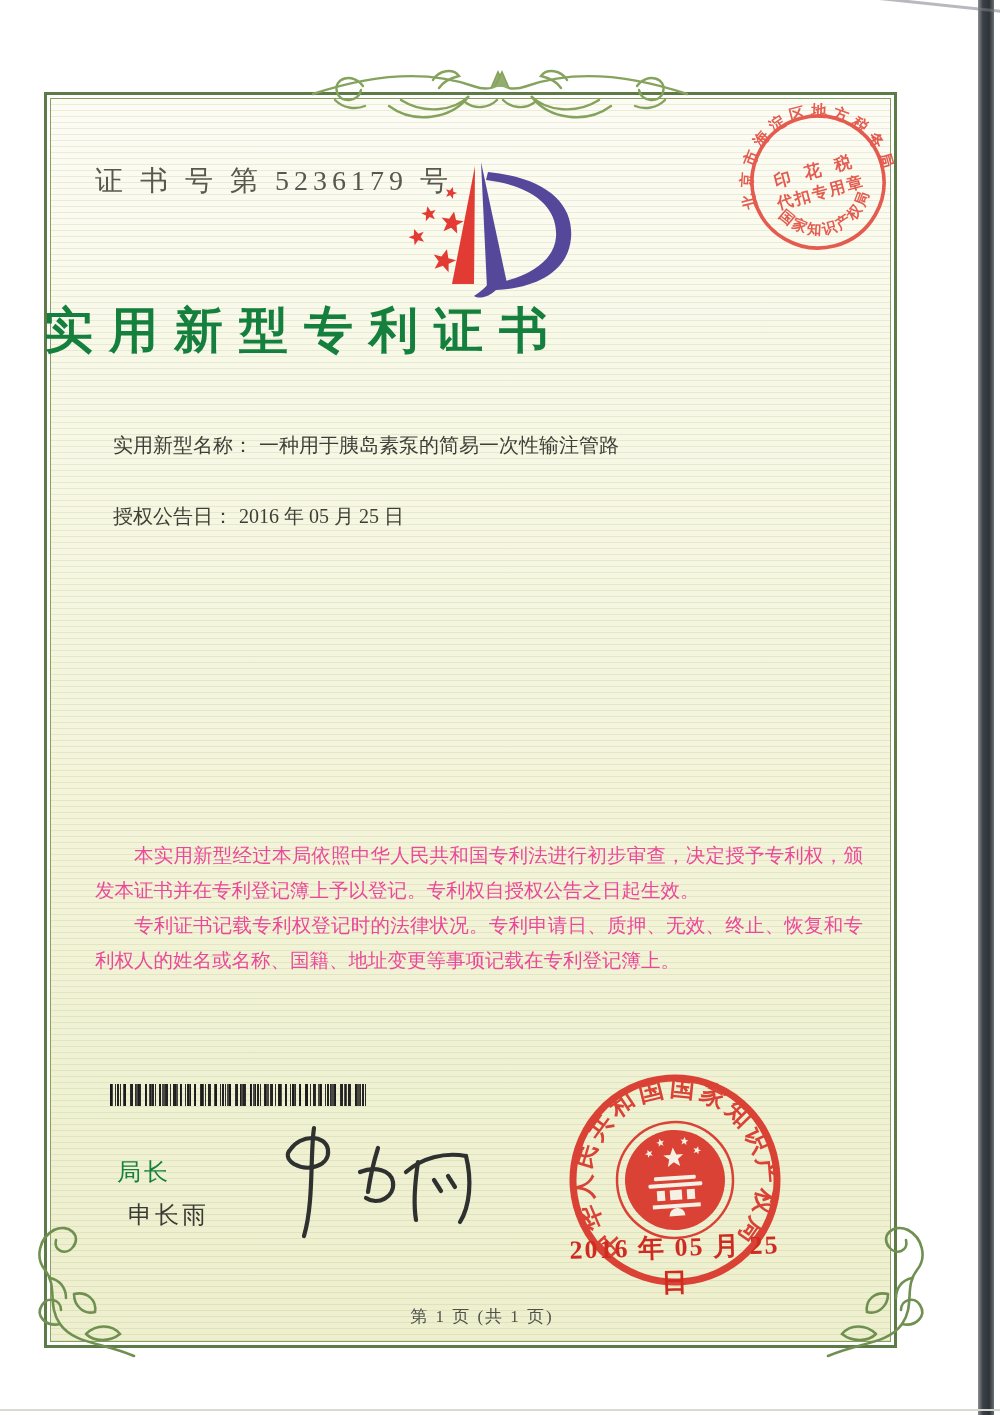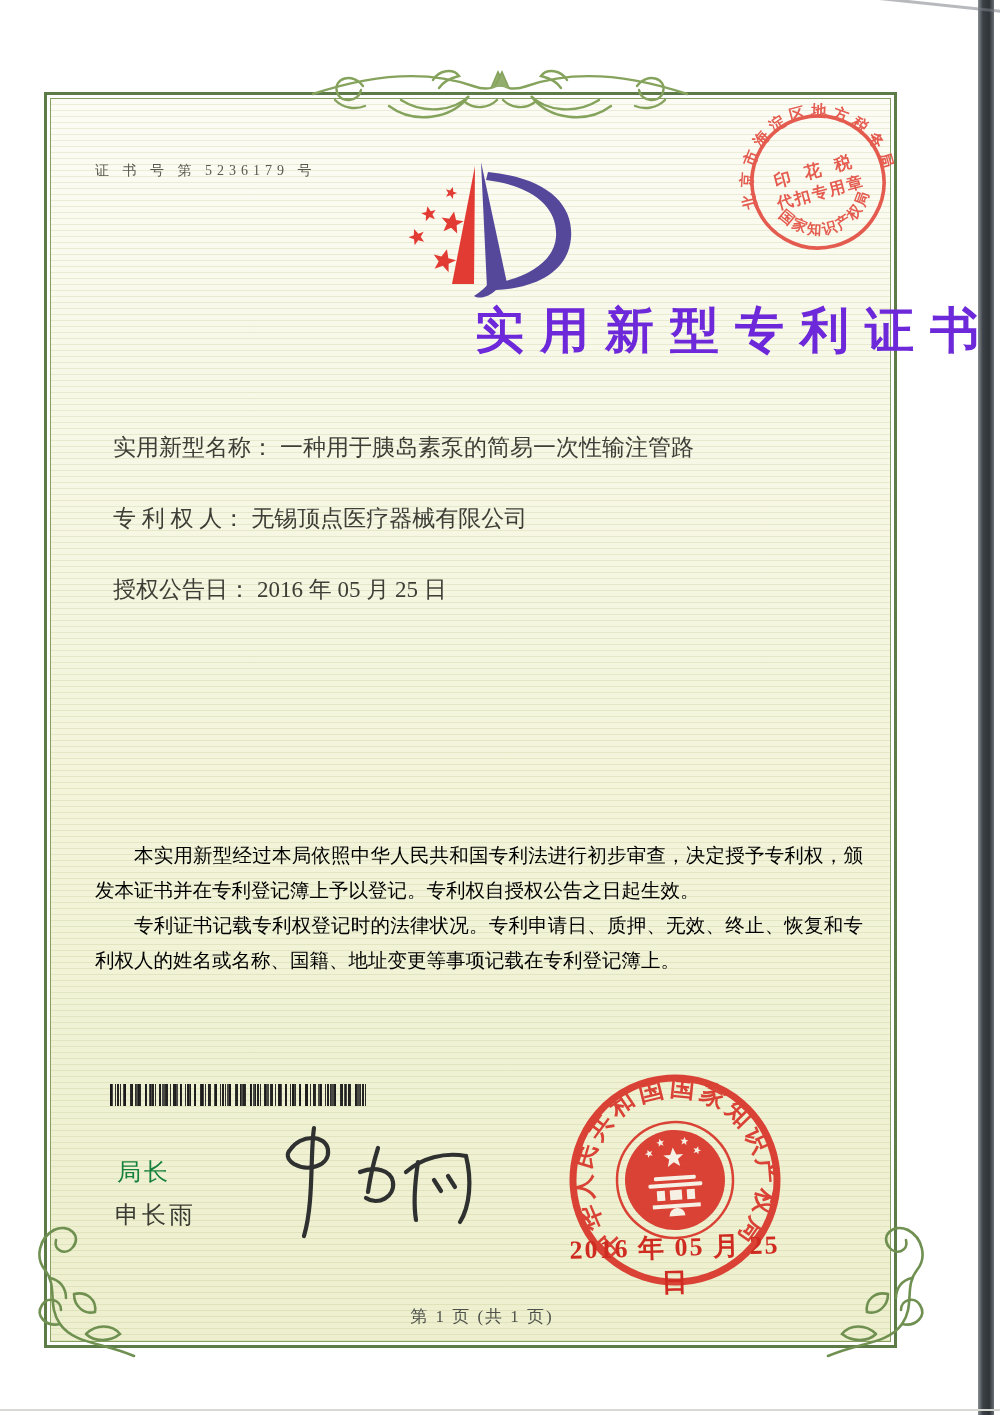--- a/index.html
+++ b/index.html
@@ -16,41 +16,41 @@
     border:3px solid #5c7b46;box-sizing:border-box;}
   .frame-inner{position:absolute;inset:3px;border:1px solid #86a061;
     background:
       repeating-linear-gradient(0deg, rgba(173,184,116,.22) 0 1px, rgba(0,0,0,0) 1px 6px),
       linear-gradient(180deg,#fcfcf5 0%,#f8f8e8 22%,#f3f4da 55%,#edefce 100%);}
   .ornament-top{position:absolute;left:305px;top:58px;}
   .corner-flourish{position:absolute;}
   .corner-flourish.left{left:30px;top:1222px;}
   .corner-flourish.right{left:822px;top:1222px;transform:scaleX(-1);}
   
-  .cert-no{position:absolute;left:95px;top:162px;font-size:14px;letter-spacing:5px;color:#58584f;}
+  .cert-no{position:absolute;left:95px;top:162px;font-size:28px;letter-spacing:5px;color:#58584f;}
   .logo{position:absolute;left:388px;top:160px;}
-  .title{position:absolute;left:44px;top:298px;width:951px;text-align:right;
-    font-size:49px;font-weight:bold;letter-spacing:16px;color:#6d28d9;}
+  .title{position:absolute;left:44px;top:298px;width:951px;text-align:left;
+    font-size:49px;font-weight:bold;letter-spacing:16px;color:#15803d;}
   
   .fields{position:absolute;left:113px;top:432px;width:760px;}
-  .field{height:24px;margin-bottom:47px;font-size:23px;color:#3e3e36;white-space:nowrap;}
+  .field{height:24px;margin-bottom:47px;font-size:20px;color:#3e3e36;white-space:nowrap;}
   .field .val{margin-left:6px;}
   
   .body-text{position:absolute;left:95px;top:838px;width:768px;font-size:19.5px;
-    line-height:35px;color:#000000;text-align:justify;}
+    line-height:35px;color:#ec4899;text-align:justify;}
   .body-text p{margin:0;text-indent:2em;}
   
   .barcode{position:absolute;left:110px;top:1084px;width:256px;height:22px;
     background-image:
       repeating-linear-gradient(90deg, rgba(25,25,25,.95) 0 2px, rgba(0,0,0,0) 2px 7px),
       repeating-linear-gradient(90deg, rgba(25,25,25,.9) 0 1px, rgba(0,0,0,0) 1px 5px),
       repeating-linear-gradient(90deg, rgba(45,45,45,.85) 0 3px, rgba(0,0,0,0) 3px 13px);}
   
   .signer-title{position:absolute;left:117px;top:1156px;font-size:24px;color:#15803d;letter-spacing:3px;}
-  .signer-name{position:absolute;left:115px;top:1199px;font-size:24px;color:#3b3b33;letter-spacing:3px;}
+  .signer-name{position:absolute;left:128px;top:1199px;font-size:24px;color:#3b3b33;letter-spacing:3px;}
   .signature{position:absolute;left:258px;top:1120px;}
   
   .big-seal{position:absolute;left:563px;top:1068px;opacity:.93;}
   .seal-date{position:absolute;left:570px;top:1230px;width:210px;text-align:center;
     font-size:26px;color:#cf2b20;letter-spacing:2px;transform:rotate(-1.5deg);font-weight:bold;}
   .tax-stamp{position:absolute;left:732px;top:96px;opacity:.88;}
   
   .footer{position:absolute;left:44px;top:1305px;width:876px;text-align:center;
     font-size:17px;color:#4f524a;letter-spacing:2px;}
   svg text{font-family:"Liberation Serif","DejaVu Serif",serif;}
@@ -124,23 +124,20 @@
       <use href="#star" transform="translate(29,77) scale(0.85) rotate(-20)"></use>
       <use href="#star" transform="translate(56,101) scale(1.22) rotate(14)"></use>
     </g>
   </svg>
 
   <div class="title">实用新型专利证书</div>
 
   <div class="fields">
     <div class="field">
       <span>实用新型名称：</span><span class="val">一种用于胰岛素泵的简易一次性输注管路</span>
-    </div>
-    <div class="field">
-      <span>专 利 权 人：</span><span class="val">无锡顶点医疗器械有限公司</span>
     </div>
     <div class="field">
       <span>授权公告日：</span><span class="val">2016 年 05 月 25 日</span>
     </div>
   </div>
 
   <div class="body-text">
     <p>本实用新型经过本局依照中华人民共和国专利法进行初步审查，决定授予专利权，颁发本证书并在专利登记簿上予以登记。专利权自授权公告之日起生效。</p>
     <p>专利证书记载专利权登记时的法律状况。专利申请日、质押、无效、终止、恢复和专利权人的姓名或名称、国籍、地址变更等事项记载在专利登记簿上。</p>
   </div>

